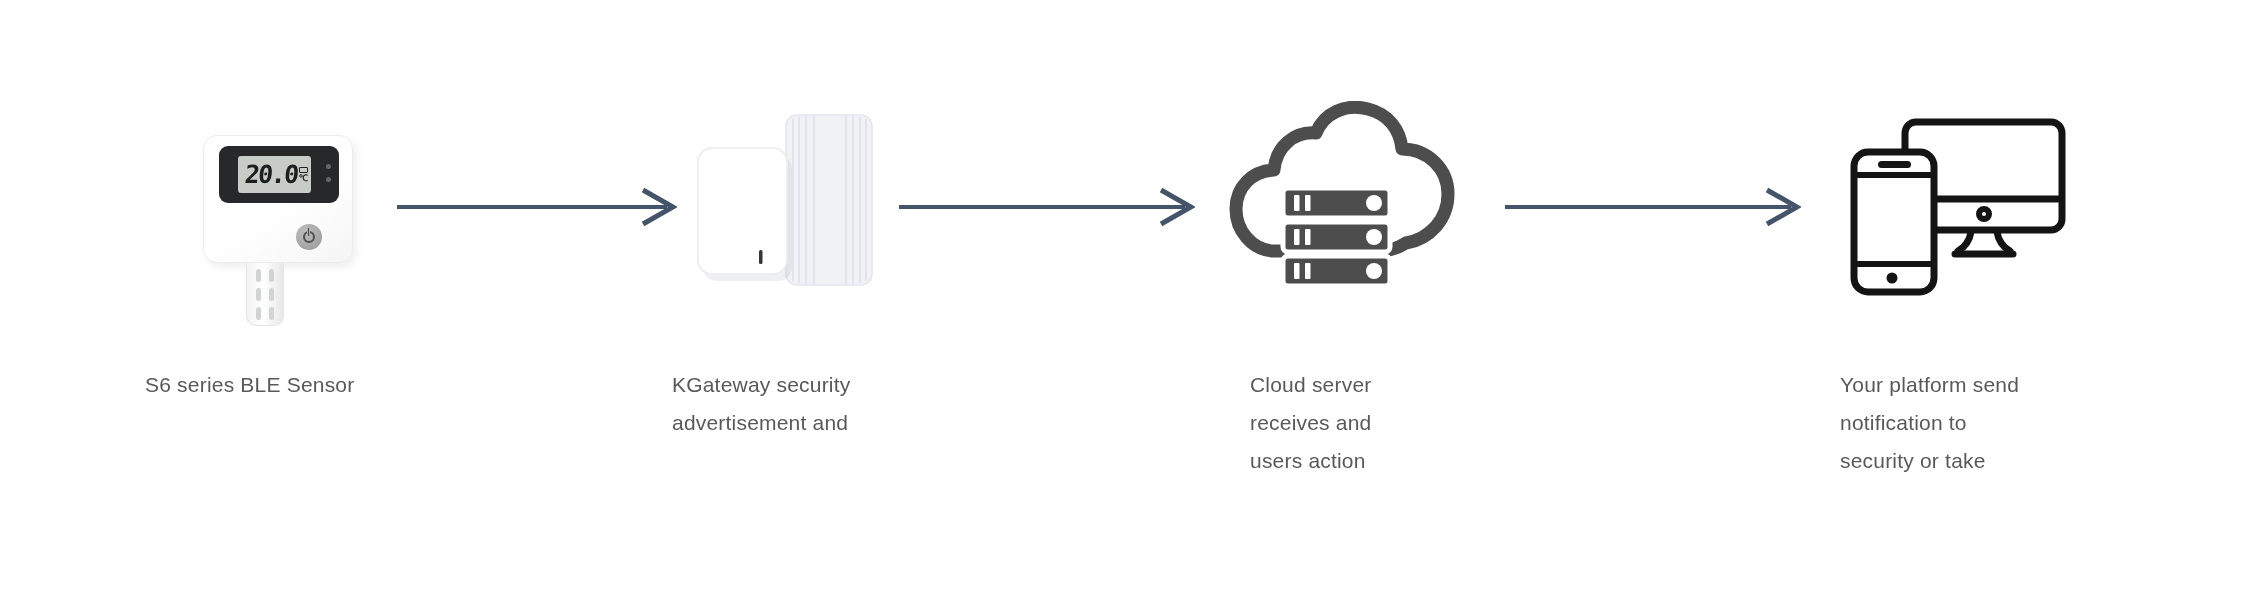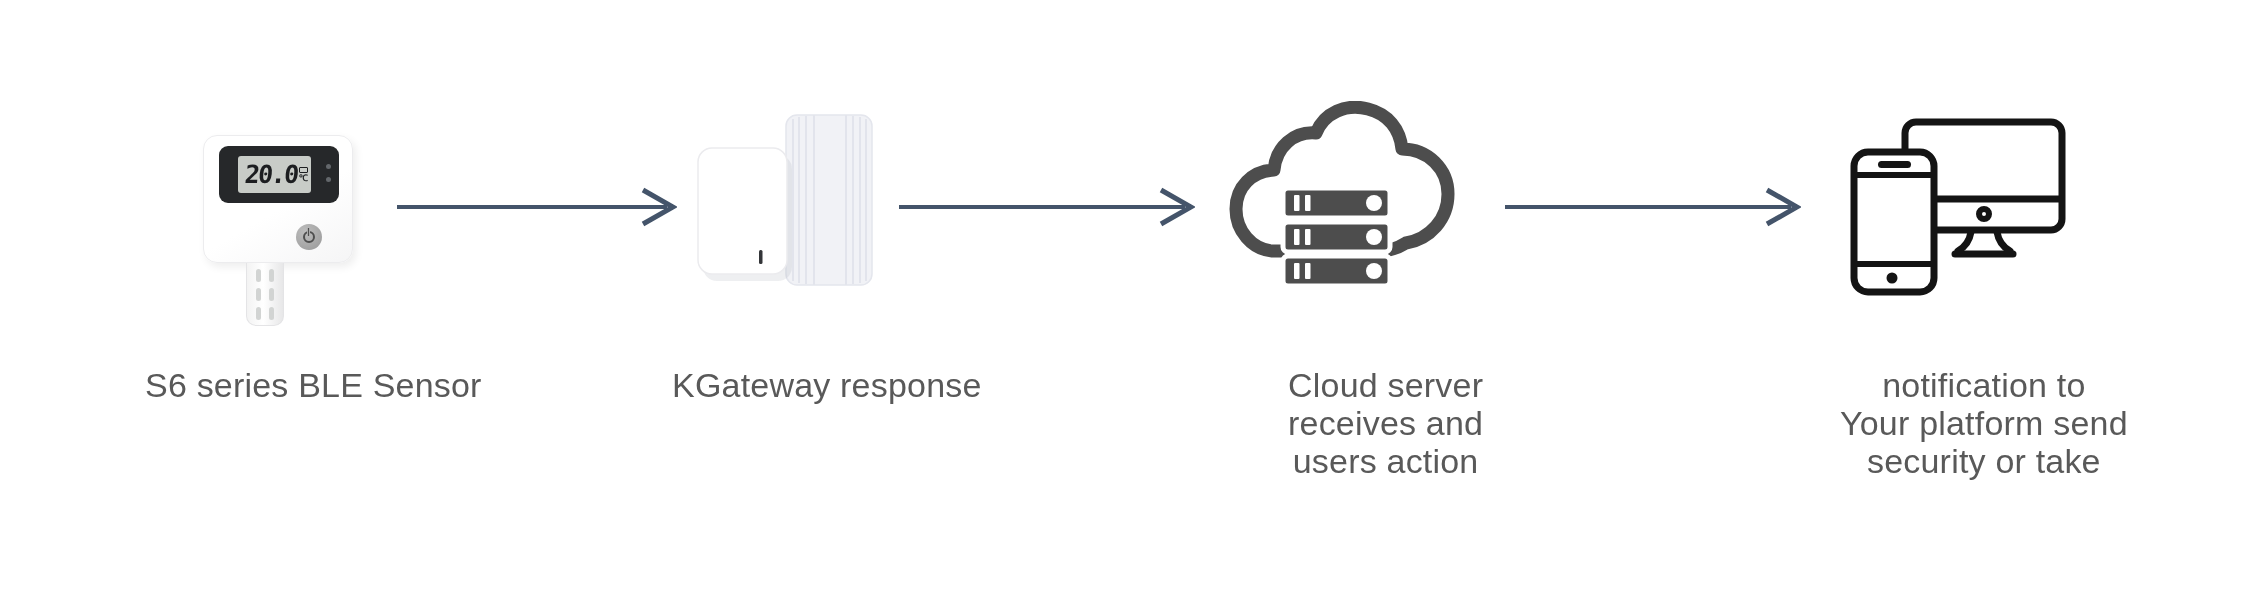--- a/index.html
+++ b/index.html
@@ -17,31 +17,30 @@
     position:relative;
     width:2250px;
     height:600px;
     background:var(--background);
     overflow:hidden;
     font-family:"Liberation Sans", sans-serif;
   }
   
   .label{
     position:absolute;
-    font-size:34px;
+    font-size:21px;
     line-height:38px;
     color:var(--label-text);
     letter-spacing:0.2px;
     white-space:nowrap;
-    text-align:center;
   }
   .label span{display:block;}
   .label-sensor{left:145px;top:366px;}
   .label-gateway{left:672px;top:366px;}
-  .label-cloud{left:1250px;top:366px;margin-left:38px;}
+  .label-cloud{left:1250px;top:366px;}
   .label-platform{left:1840px;top:366px;}
 
   
   .arrow{position:absolute;color:var(--arrow);}
   .arrow-1{left:395px;top:186px;}
   .arrow-2{left:897px;top:186px;}
   .arrow-3{left:1503px;top:186px;}
   .arrow .shaft{stroke:currentColor;stroke-width:4;}
   .arrow .head{stroke:currentColor;stroke-width:5;fill:none;}
 
@@ -161,21 +160,22 @@
     <line class="gw-ridge" x1="117" y1="2.5" x2="117" y2="171.5"></line>
     <line class="gw-ridge" x1="149" y1="2.5" x2="149" y2="171.5"></line>
     <line class="gw-ridge" x1="156" y1="3" x2="156" y2="171"></line>
     <line class="gw-ridge" x1="163" y1="4" x2="163" y2="170"></line>
     <line class="gw-ridge" x1="169" y1="6" x2="169" y2="168"></line>
     <rect class="gw-shadow" x="6" y="42" width="89" height="126" rx="14"></rect>
     <rect class="gw-front-fill" x="1" y="35" width="89" height="126" rx="14"></rect>
     <rect class="gw-led" x="62" y="137" width="3.5" height="14" rx="1.5"></rect>
   </svg>
   <div class="label label-gateway">
-    <span>KGateway response</span>
+    <span>KGateway security</span>
+    <span>advertisement and</span>
   </div>
 
   <svg class="arrow arrow-2" width="298" height="44" viewBox="0 0 298 44">
     <line class="shaft" x1="2" y1="21" x2="288" y2="21"></line>
     <polyline class="head" points="264,4 294,21 264,38"></polyline>
   </svg>
 
   <svg class="cloud" width="232" height="192" viewBox="0 0 232 192">
     <path class="cloud-outline" d="M 44 150
       C 24 148 8 130 8 108
@@ -224,18 +224,18 @@
     </g>
     <g>
       <rect class="dev-stroke" x="4" y="34" width="80" height="140" rx="14"></rect>
       <line class="dev-line-thin" x1="6" y1="57" x2="82" y2="57"></line>
       <line class="dev-line-thin" x1="6" y1="146" x2="82" y2="146"></line>
       <rect class="dev-fill" x="28" y="43" width="33" height="7" rx="3.5"></rect>
       <circle class="dev-fill" cx="42" cy="160" r="5.5"></circle>
     </g>
   </svg>
   <div class="label label-platform">
+    <span>Your platform send</span>
     <span>notification to</span>
-    <span>Your platform send</span>
     <span>security or take</span>
   </div>
 
 </div>
 
 </body></html>

